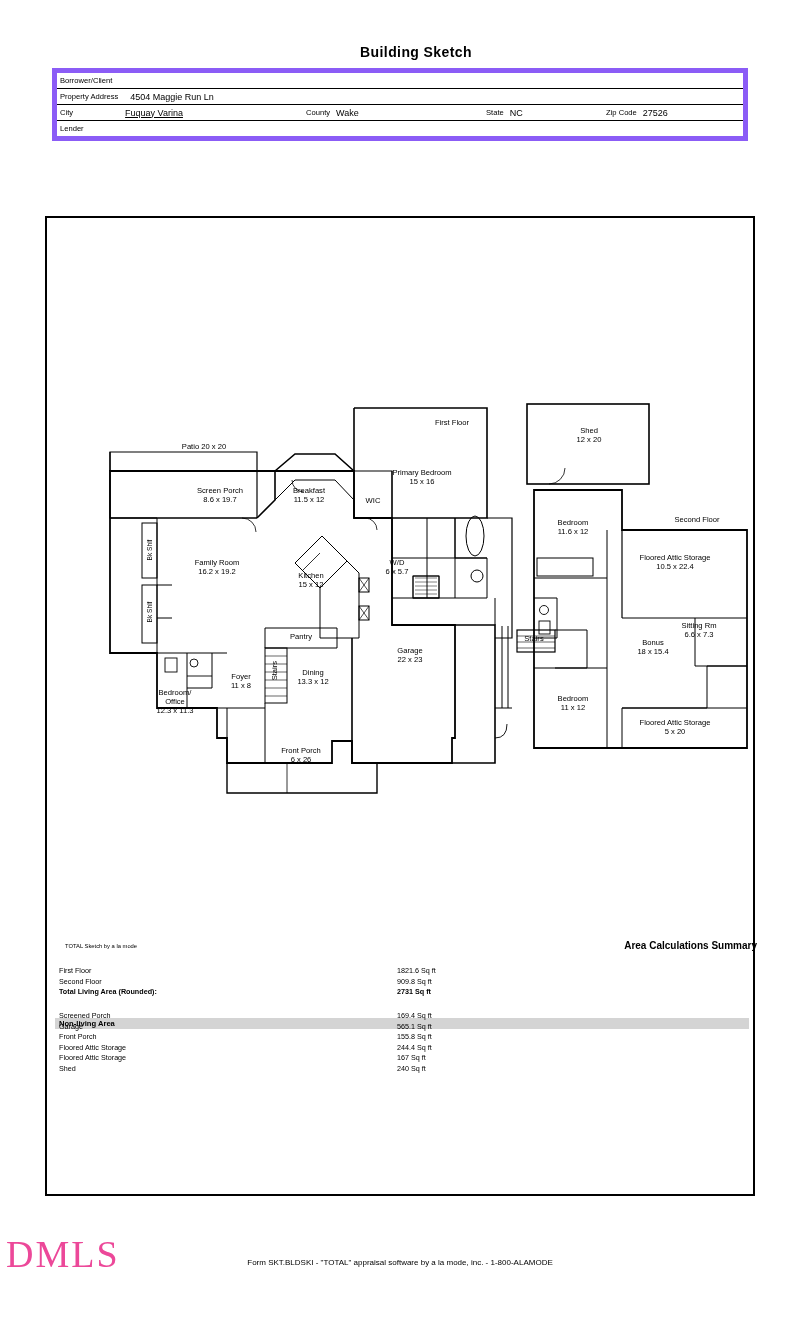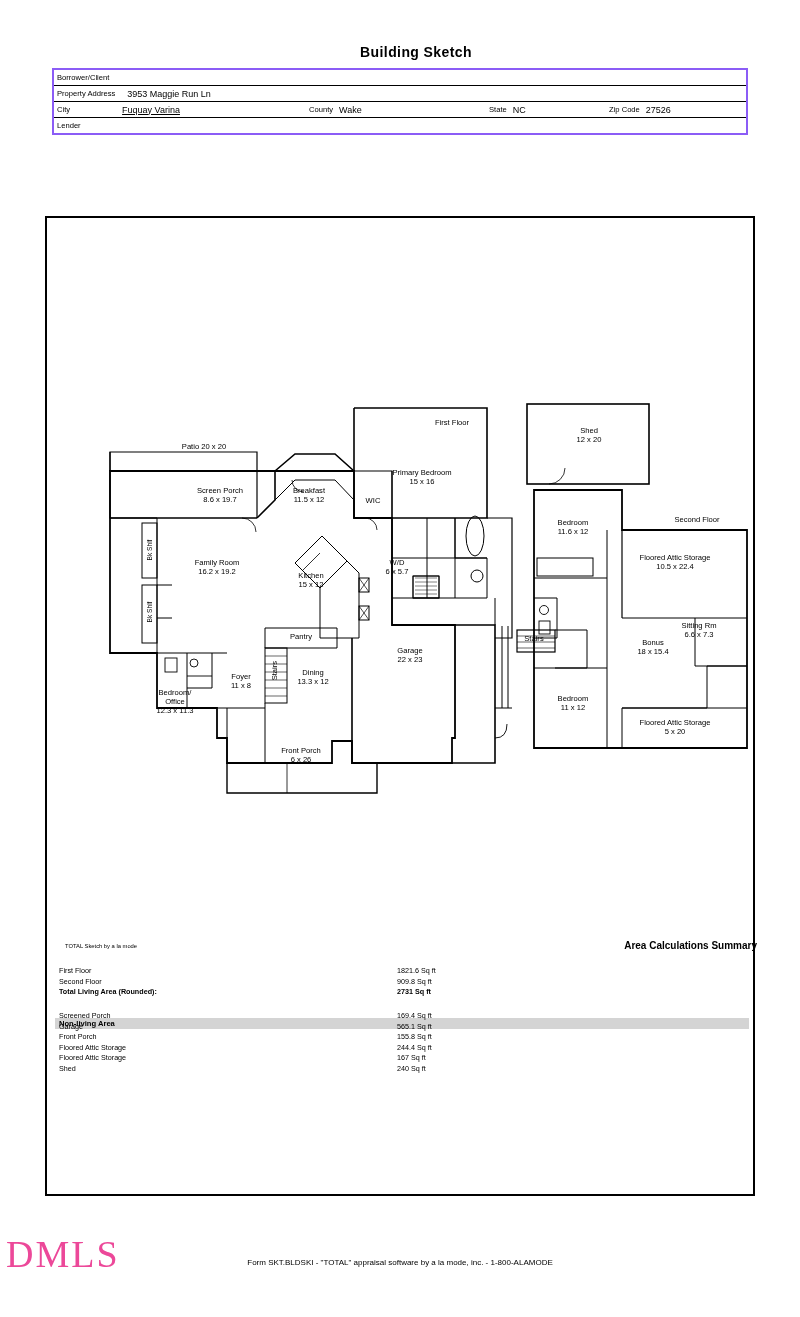--- a/index.html
+++ b/index.html
@@ -31,21 +31,21 @@
     font-weight: bold;
     letter-spacing: 0.4px;
   }
 
   
   .info-table {
     position: absolute;
     left: 52px;
     top: 68px;
     width: 696px;
-    border: 2px solid #8b5cf6;
+    border: 5px solid #8b5cf6;
     border-collapse: collapse;
     font-size: 8.5px;
   }
   .info-table td {
     border-bottom: 1px solid #000;
     padding: 0;
     height: 15px;
     vertical-align: middle;
   }
   .info-table tr:last-child td { border-bottom: none; }
@@ -173,21 +173,21 @@
         <div class="cellrow">
           <span class="lbl">Borrower/Client</span>
           <span class="val"></span>
         </div>
       </td>
     </tr>
     <tr>
       <td colspan="4">
         <div class="cellrow">
           <span class="lbl">Property Address</span>
-          <span class="val" style="padding-left:12px;">3953 Maggie Run Ln</span>
+          <span class="val" style="padding-left:12px;">4504 Maggie Run Ln</span>
         </div>
       </td>
     </tr>
     <tr>
       <td>
         <div class="cellrow">
           <span class="lbl">City</span>
           <span class="val" style="padding-left:52px;text-decoration:underline;">Fuquay Varina</span>
         </div>
       </td>

